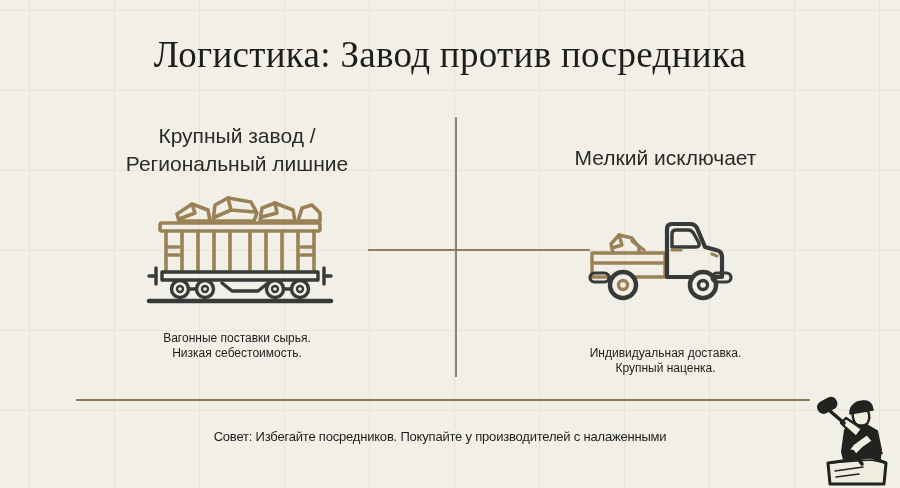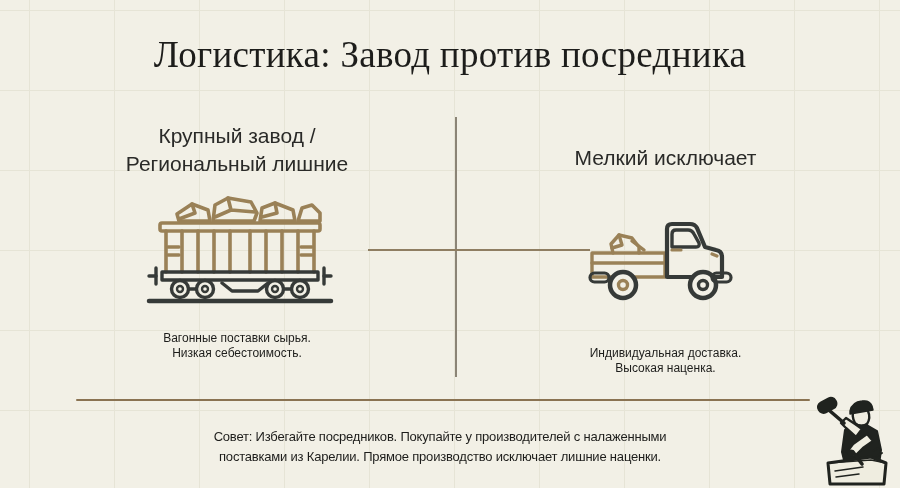--- a/index.html
+++ b/index.html
@@ -148,27 +148,26 @@
         <rect x="2" y="60" width="19" height="9" rx="4.5" class="stroke-dark" stroke-width="3.2"></rect>
         <rect x="124" y="60" width="19" height="9" rx="4.5" class="stroke-dark" stroke-width="3.2"></rect>
         <path d="M84 37 H93" class="stroke-tan" stroke-width="3.2"></path>
         <path d="M124 41 L129 43" class="stroke-tan" stroke-width="3.2"></path>
       </g>
     </svg>
   </div>
 
   <div class="caption" id="right-caption">
     <div>Индивидуальная доставка.</div>
-    <div>Высокая наценка.</div>
+    <div>Крупный наценка.</div>
   </div>
 
   <div class="separator"></div>
   <div class="tip">
     <div>Совет: Избегайте посредников. Покупайте у производителей с налаженными</div>
-    <div>поставками из Карелии. Прямое производство исключает лишние наценки.</div>
   </div>
 
   <div class="mason">
     <svg viewBox="0 0 82 92" width="82" height="92">
       <g stroke="var(--ink,#20231f)" stroke-linejoin="round" stroke-linecap="round">
 
         <path d="M30 34 Q40 25 50 28 L62 35 L66 54 L63 76 L32 76 L27 56 Z" fill="var(--ink,#20231f)" stroke-width="2"></path>
 
         <path d="M39 13 Q47 9 53 15 Q56 22 52 28 Q45 32 40 27 Q36 20 39 13 Z" fill="#efede0" stroke-width="2.4"></path>
         <path d="M40 26 Q45 31 52 27 L50 31 Q44 34 40 30 Z" fill="var(--ink,#20231f)" stroke="none"></path>

